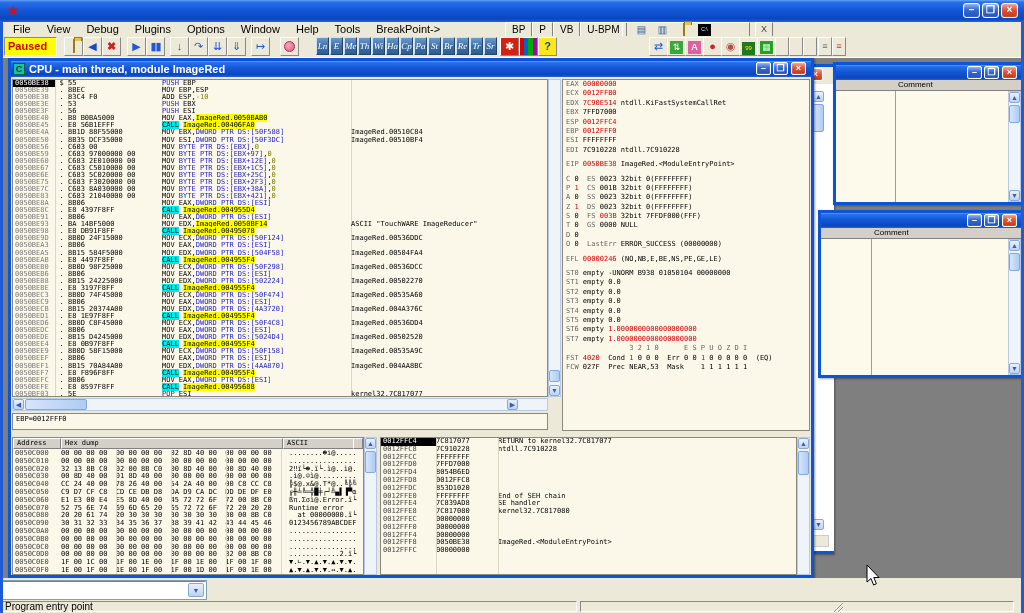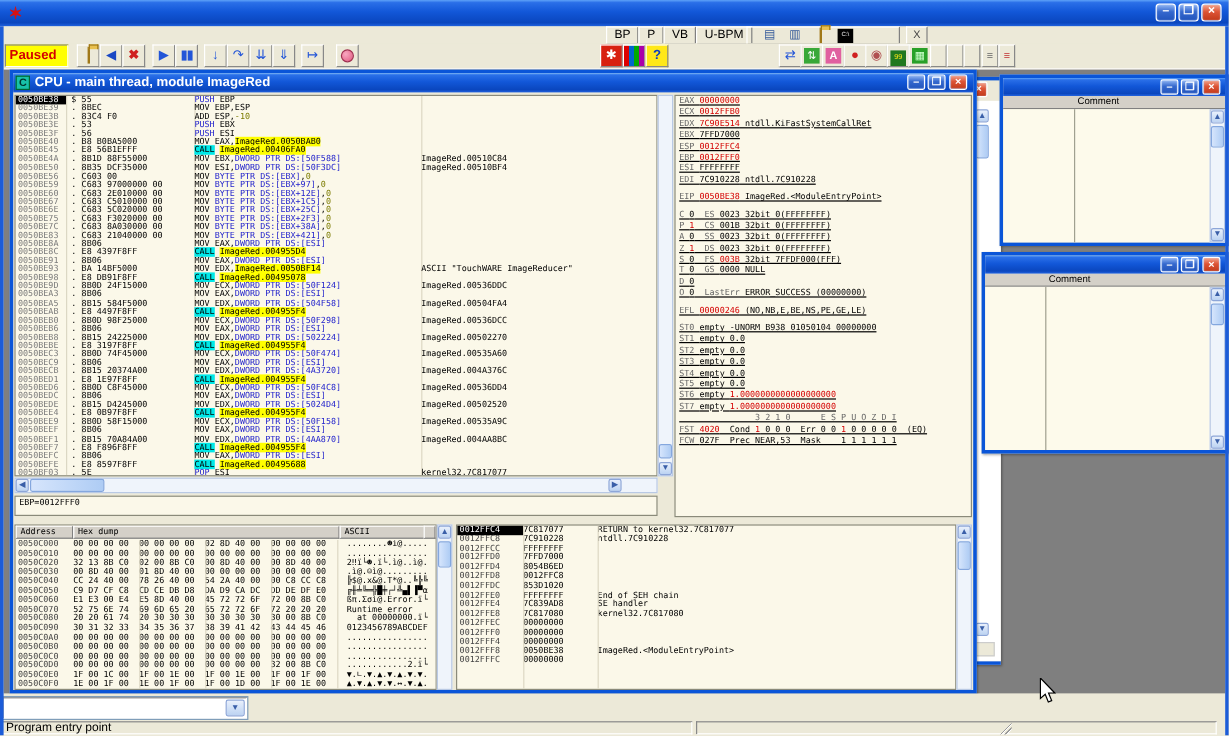--- a/index.html
+++ b/index.html
@@ -67,21 +67,21 @@
 .db{display:inline-block;width:94px;color:#000;flex:none;}
 .dd{display:inline-block;width:189px;flex:none;}
 .dc{color:#000;flex:none;}
 .sg-p{color:#000;} .sg-b{color:#2323CC;} .sg-m{color:#2323CC;} .sg-o{color:#7B7B00;}
 .sg-y{background:#FFFF00;color:#000;} .sg-c{background:#00E8E8;color:#000;}
 .sg-g{color:#666;} .sg-r{color:#D40000;}
 
 
 #registers{left:562px;top:79px;width:248px;height:352px;}
 #reg-hdr{height:11px;background:#D4D0C8;border-bottom:1px solid #808080;font:bold 8px/10px "DejaVu Sans Mono",monospace;padding:0 3px;color:#000;display:flex;justify-content:space-between;}
-.rline{white-space:pre;height:9.4px;line-height:9.4px;font-size:7px;padding-left:3px;text-decoration:underline;}
+.rline{white-space:pre;height:9.4px;line-height:9.4px;font-size:7px;padding-left:3px;}
 .rgap{height:5px;}
 
 
 #info-pane{left:12px;top:413px;width:536px;height:17px;}
 #info-pane div{font-size:7px;line-height:9px;padding:1px 0 0 3px;color:#000;}
 
 
 #dump{left:12px;top:437px;width:352px;height:138px;}
 .dhdr{position:absolute;top:0;height:11px;background:#D4D0C8;border:1px solid;border-color:#fff #808080 #808080 #fff;font-size:7px;line-height:9px;padding-left:3px;color:#000;}
 #dump-rows{position:absolute;top:12px;left:0;right:0;bottom:0;overflow:hidden;}
@@ -119,20 +119,31 @@
 <body>
 
 <div id="titlebar" class="abs titlegrad">
   <div id="app-icon" class="abs">✶</div>
   <div class="tbtn" style="left:963px">–</div>
   <div class="tbtn" style="left:982px">❐</div>
   <div class="tbtn red" style="left:1001px">×</div>
 </div>
 
 <div id="menubar" class="abs">
+  <div id="menu-items">
+      <div class="mi">File</div>
+      <div class="mi">View</div>
+      <div class="mi">Debug</div>
+      <div class="mi">Plugins</div>
+      <div class="mi">Options</div>
+      <div class="mi">Window</div>
+      <div class="mi">Help</div>
+      <div class="mi">Tools</div>
+      <div class="mi">BreakPoint-&gt;</div>
+    </div>
   <div id="menu-btns">
       <div class="mbtn">BP</div>
       <div class="mbtn">P</div>
       <div class="mbtn">VB</div>
       <div class="mbtn">U-BPM</div>
     </div>
   <div id="menu-icon-panel">
     <span class="m-ico" style="color:#345a9a">▤</span>
     <span class="m-ico" style="color:#345a9a">▥</span>
     <span class="m-ico"><span class="folder-ico" style="margin-top:1px"></span></span>
@@ -147,20 +158,35 @@
   <div class="tb" style="left:80px;color:#1a48c4">◀</div>
   <div class="tb" style="left:99px;color:#D02020;font-weight:bold">✖</div>
   <div class="tb" style="left:124px;color:#2255D8">▶</div>
   <div class="tb" style="left:143px;color:#2255D8;letter-spacing:-1px">▮▮</div>
   <div class="tb" style="left:167px;color:#2255D8">↓</div>
   <div class="tb" style="left:186px;color:#2255D8">↷</div>
   <div class="tb" style="left:205px;color:#2255D8">⇊</div>
   <div class="tb" style="left:224px;color:#2255D8">⇓</div>
   <div class="tb" style="left:248px;color:#2255D8">↦</div>
   <div class="tb" style="left:277px"><span style="display:inline-block;width:11px;height:11px;border-radius:50%;background:radial-gradient(circle at 35% 35%,#F8A8C0,#E05880);border:1px solid #a03050;margin-top:3px"></span></div>
+  <div id="letter-btns">
+      <div class="lb">Ln</div>
+      <div class="lb">E</div>
+      <div class="lb">Me</div>
+      <div class="lb">Th</div>
+      <div class="lb">Wi</div>
+      <div class="lb">Ha</div>
+      <div class="lb">Cp</div>
+      <div class="lb">Pa</div>
+      <div class="lb">St</div>
+      <div class="lb">Br</div>
+      <div class="lb">Re</div>
+      <div class="lb">Tr</div>
+      <div class="lb">Sr</div>
+    </div>
   <div class="tb" style="left:497px;background:#D82010;color:#fff">✱</div>
   <div class="tb" style="left:516px;background:linear-gradient(90deg,#d00 0 25%,#06c 25% 50%,#0a0 50% 75%,#a0a 75%)"></div>
   <div class="tb" style="left:535px;background:#FFE818;color:#1040C0;font-weight:bold">?</div>
   <div class="tb" style="left:646px;color:#2255D8">⇄</div>
   <div class="tb" style="left:664px"><span class="ico-sq" style="background:#38A838">⇅</span></div>
   <div class="tb" style="left:682px"><span class="ico-sq" style="background:#E060A0;font-weight:bold">A</span></div>
   <div class="tb" style="left:700px;color:#D02020">●</div>
   <div class="tb" style="left:718px;color:#B05050">◉</div>
   <div class="tb" style="left:736px"><span class="ico-sq" style="background:#207820;color:#FFE818;font-size:6px">99</span></div>
   <div class="tb" style="left:754px"><span class="ico-sq" style="background:#28A028;color:#CFC">▦</span></div>

